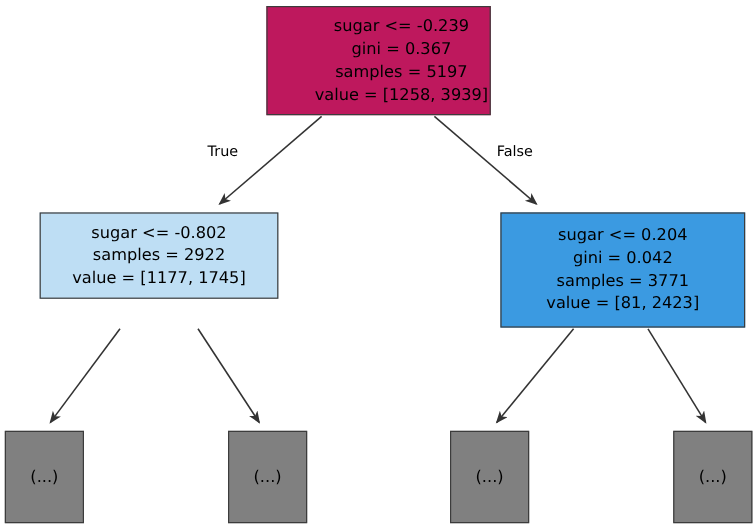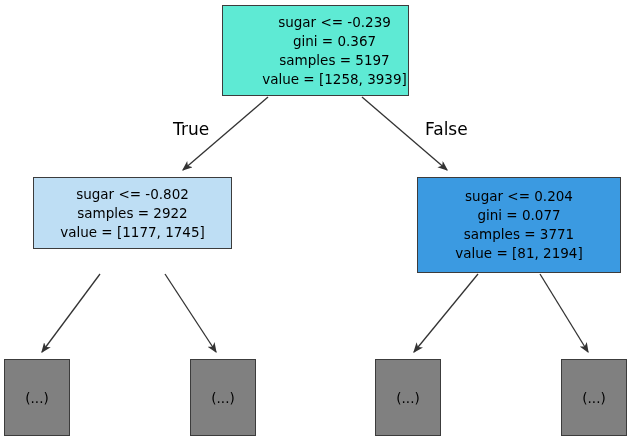--- a/index.html
+++ b/index.html
@@ -47,21 +47,21 @@
     background: #808080;
     display: flex;
     align-items: center;
     justify-content: center;
     color: #000000;
     font-size: 13.5px;
     z-index: 2;
   }
   .edge-label {
     position: absolute;
-    font-size: 17px;
+    font-size: 12px;
     color: #000000;
     white-space: nowrap;
     z-index: 3;
   }
 </style>
 </head>
 <body>
 
 <div id="canvas">
 
@@ -78,41 +78,41 @@
 
     <line x1="100" y1="274" x2="42" y2="352" stroke="#333333" stroke-width="1.3" marker-end="url(#arrow)"></line>
 
     <line x1="165" y1="274" x2="216" y2="352" stroke="#333333" stroke-width="1.3" marker-end="url(#arrow)"></line>
 
     <line x1="478" y1="274" x2="414" y2="352" stroke="#333333" stroke-width="1.3" marker-end="url(#arrow)"></line>
 
     <line x1="540" y1="274" x2="588" y2="352" stroke="#333333" stroke-width="1.3" marker-end="url(#arrow)"></line>
   </svg>
 
-  <div class="node" style="left:222px; top:5px; width:187px; height:91px; background:#5eead4;padding-left:38px;">
+  <div class="node" style="left:222px; top:5px; width:187px; height:91px; background:#be185d;padding-left:38px;">
     <span class="line">sugar &lt;= -0.239</span>
     <span class="line">gini = 0.367</span>
     <span class="line">samples = 5197</span>
     <span class="line">value = [1258, 3939]</span>
   </div>
 
   <div class="edge-label" style="left:173px; top:119px;">True</div>
-  <div class="edge-label" style="left:414px; top:119px;margin-left:11px;">False</div>
+  <div class="edge-label" style="left:414px; top:119px;">False</div>
 
   <div class="node" style="left:33px; top:177px; width:199px; height:72px; background:#bedef4;">
     <span class="line">sugar &lt;= -0.802</span>
     <span class="line">samples = 2922</span>
     <span class="line">value = [1177, 1745]</span>
   </div>
 
   <div class="node" style="left:417px; top:177px; width:204px; height:96px; background:#3b9ae1;">
     <span class="line">sugar &lt;= 0.204</span>
-    <span class="line">gini = 0.077</span>
+    <span class="line">gini = 0.042</span>
     <span class="line">samples = 3771</span>
-    <span class="line">value = [81, 2194]</span>
+    <span class="line">value = [81, 2423]</span>
   </div>
 
   <div class="leaf" style="left:4px; top:359px; width:66px; height:77px;">
     <span>(...)</span>
   </div>
   <div class="leaf" style="left:190px; top:359px; width:66px; height:77px;">
     <span>(...)</span>
   </div>
   <div class="leaf" style="left:375px; top:359px; width:66px; height:77px;">
     <span>(...)</span>

